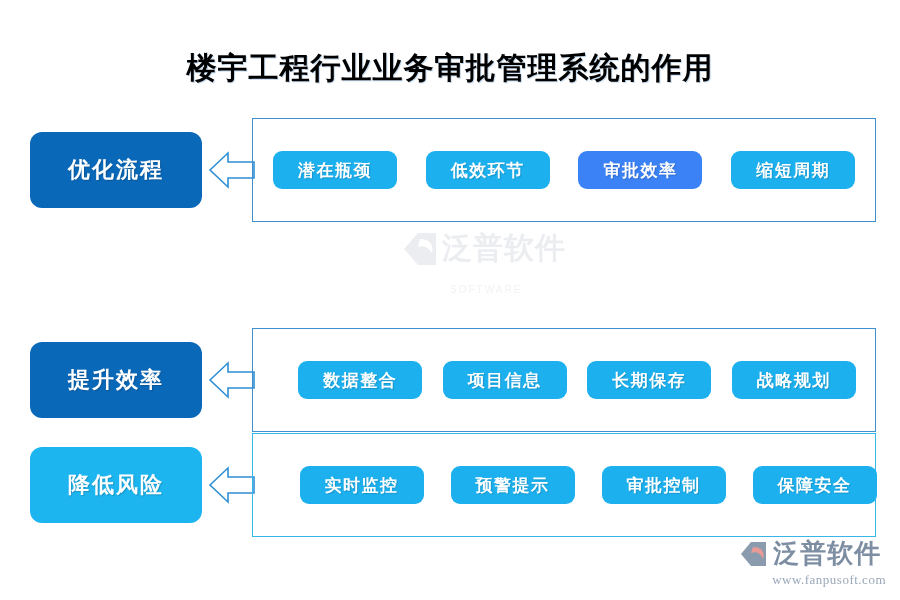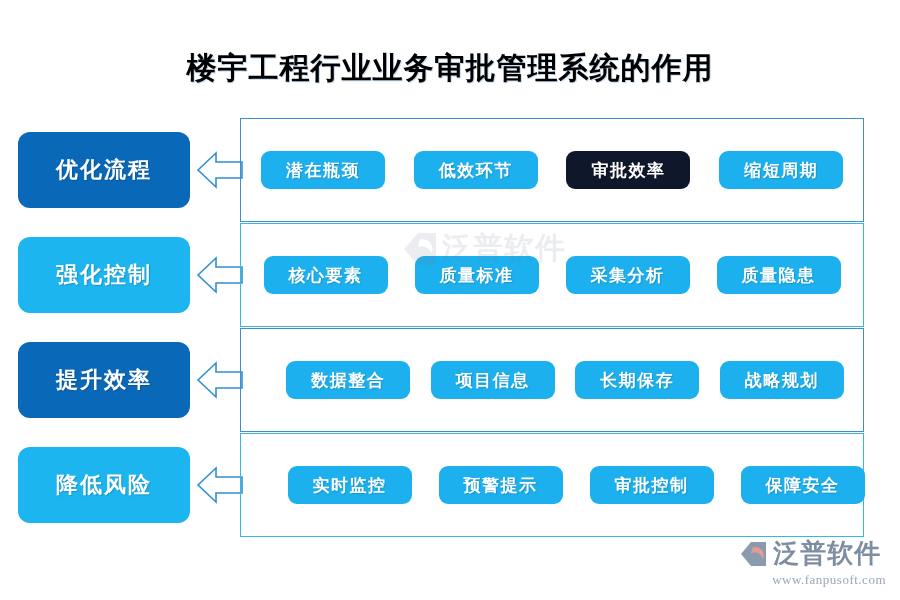--- a/index.html
+++ b/index.html
@@ -33,21 +33,21 @@
   #diagram {
     position: absolute;
     top: 118px;
     left: 0;
     width: 900px;
     height: 420px;
   }
 
   .row {
     position: absolute;
-    left: 0;
+    left: 12px;
     width: 751px;
     height: 80px;
     text-align: right;
   }
   .row-0 { top: 0px; }
   .row-1 { top: 105px; }
   .row-2 { top: 210px; }
   .row-3 { top: 315px; padding-left: 25px; }
 
   
@@ -195,39 +195,22 @@
       </div>
       <div class="arrow">
         <svg width="48" height="48" viewBox="0 0 48 48">
           <path d="M2 24 L20 7 L20 16 L46 16 L46 32 L20 32 L20 41 Z" fill="#ffffff" stroke="#2f8fd4" stroke-width="1.6" stroke-linejoin="miter"></path>
         </svg>
       </div>
       <div class="tag-box" style="border-color: rgb(63, 143, 208);"></div>
       <div class="tag-strip" style="left: 240px; position: absolute; top: 0px; gap: 7px;">
         <div class="tag" style="background: rgb(28, 176, 238);">潜在瓶颈</div>
         <div class="tag" style="background: rgb(28, 176, 238);">低效环节</div>
-        <div class="tag" style="background: #0f172a;">审批效率</div>
+        <div class="tag" style="background: #3b82f6;">审批效率</div>
         <div class="tag" style="background: rgb(28, 176, 238);">缩短周期</div>
-      </div>
-    </div>
-    <div class="row row-1">
-      <div class="cat-label" style="background: rgb(28, 181, 240);">
-        <span>强化控制</span>
-      </div>
-      <div class="arrow">
-        <svg width="48" height="48" viewBox="0 0 48 48">
-          <path d="M2 24 L20 7 L20 16 L46 16 L46 32 L20 32 L20 41 Z" fill="#ffffff" stroke="#2f8fd4" stroke-width="1.6" stroke-linejoin="miter"></path>
-        </svg>
-      </div>
-      <div class="tag-box" style="border-color: rgb(56, 182, 232);"></div>
-      <div class="tag-strip" style="left: 240px; position: absolute; top: 0px;">
-        <div class="tag" style="background: rgb(28, 176, 238);">核心要素</div>
-        <div class="tag" style="background: rgb(28, 176, 238);">质量标准</div>
-        <div class="tag" style="background: rgb(28, 176, 238);">采集分析</div>
-        <div class="tag" style="background: rgb(28, 176, 238);">质量隐患</div>
       </div>
     </div>
     <div class="row row-2">
       <div class="cat-label" style="background: rgb(10, 104, 184);">
         <span>提升效率</span>
       </div>
       <div class="arrow">
         <svg width="48" height="48" viewBox="0 0 48 48">
           <path d="M2 24 L20 7 L20 16 L46 16 L46 32 L20 32 L20 41 Z" fill="#ffffff" stroke="#2f8fd4" stroke-width="1.6" stroke-linejoin="miter"></path>
         </svg>

